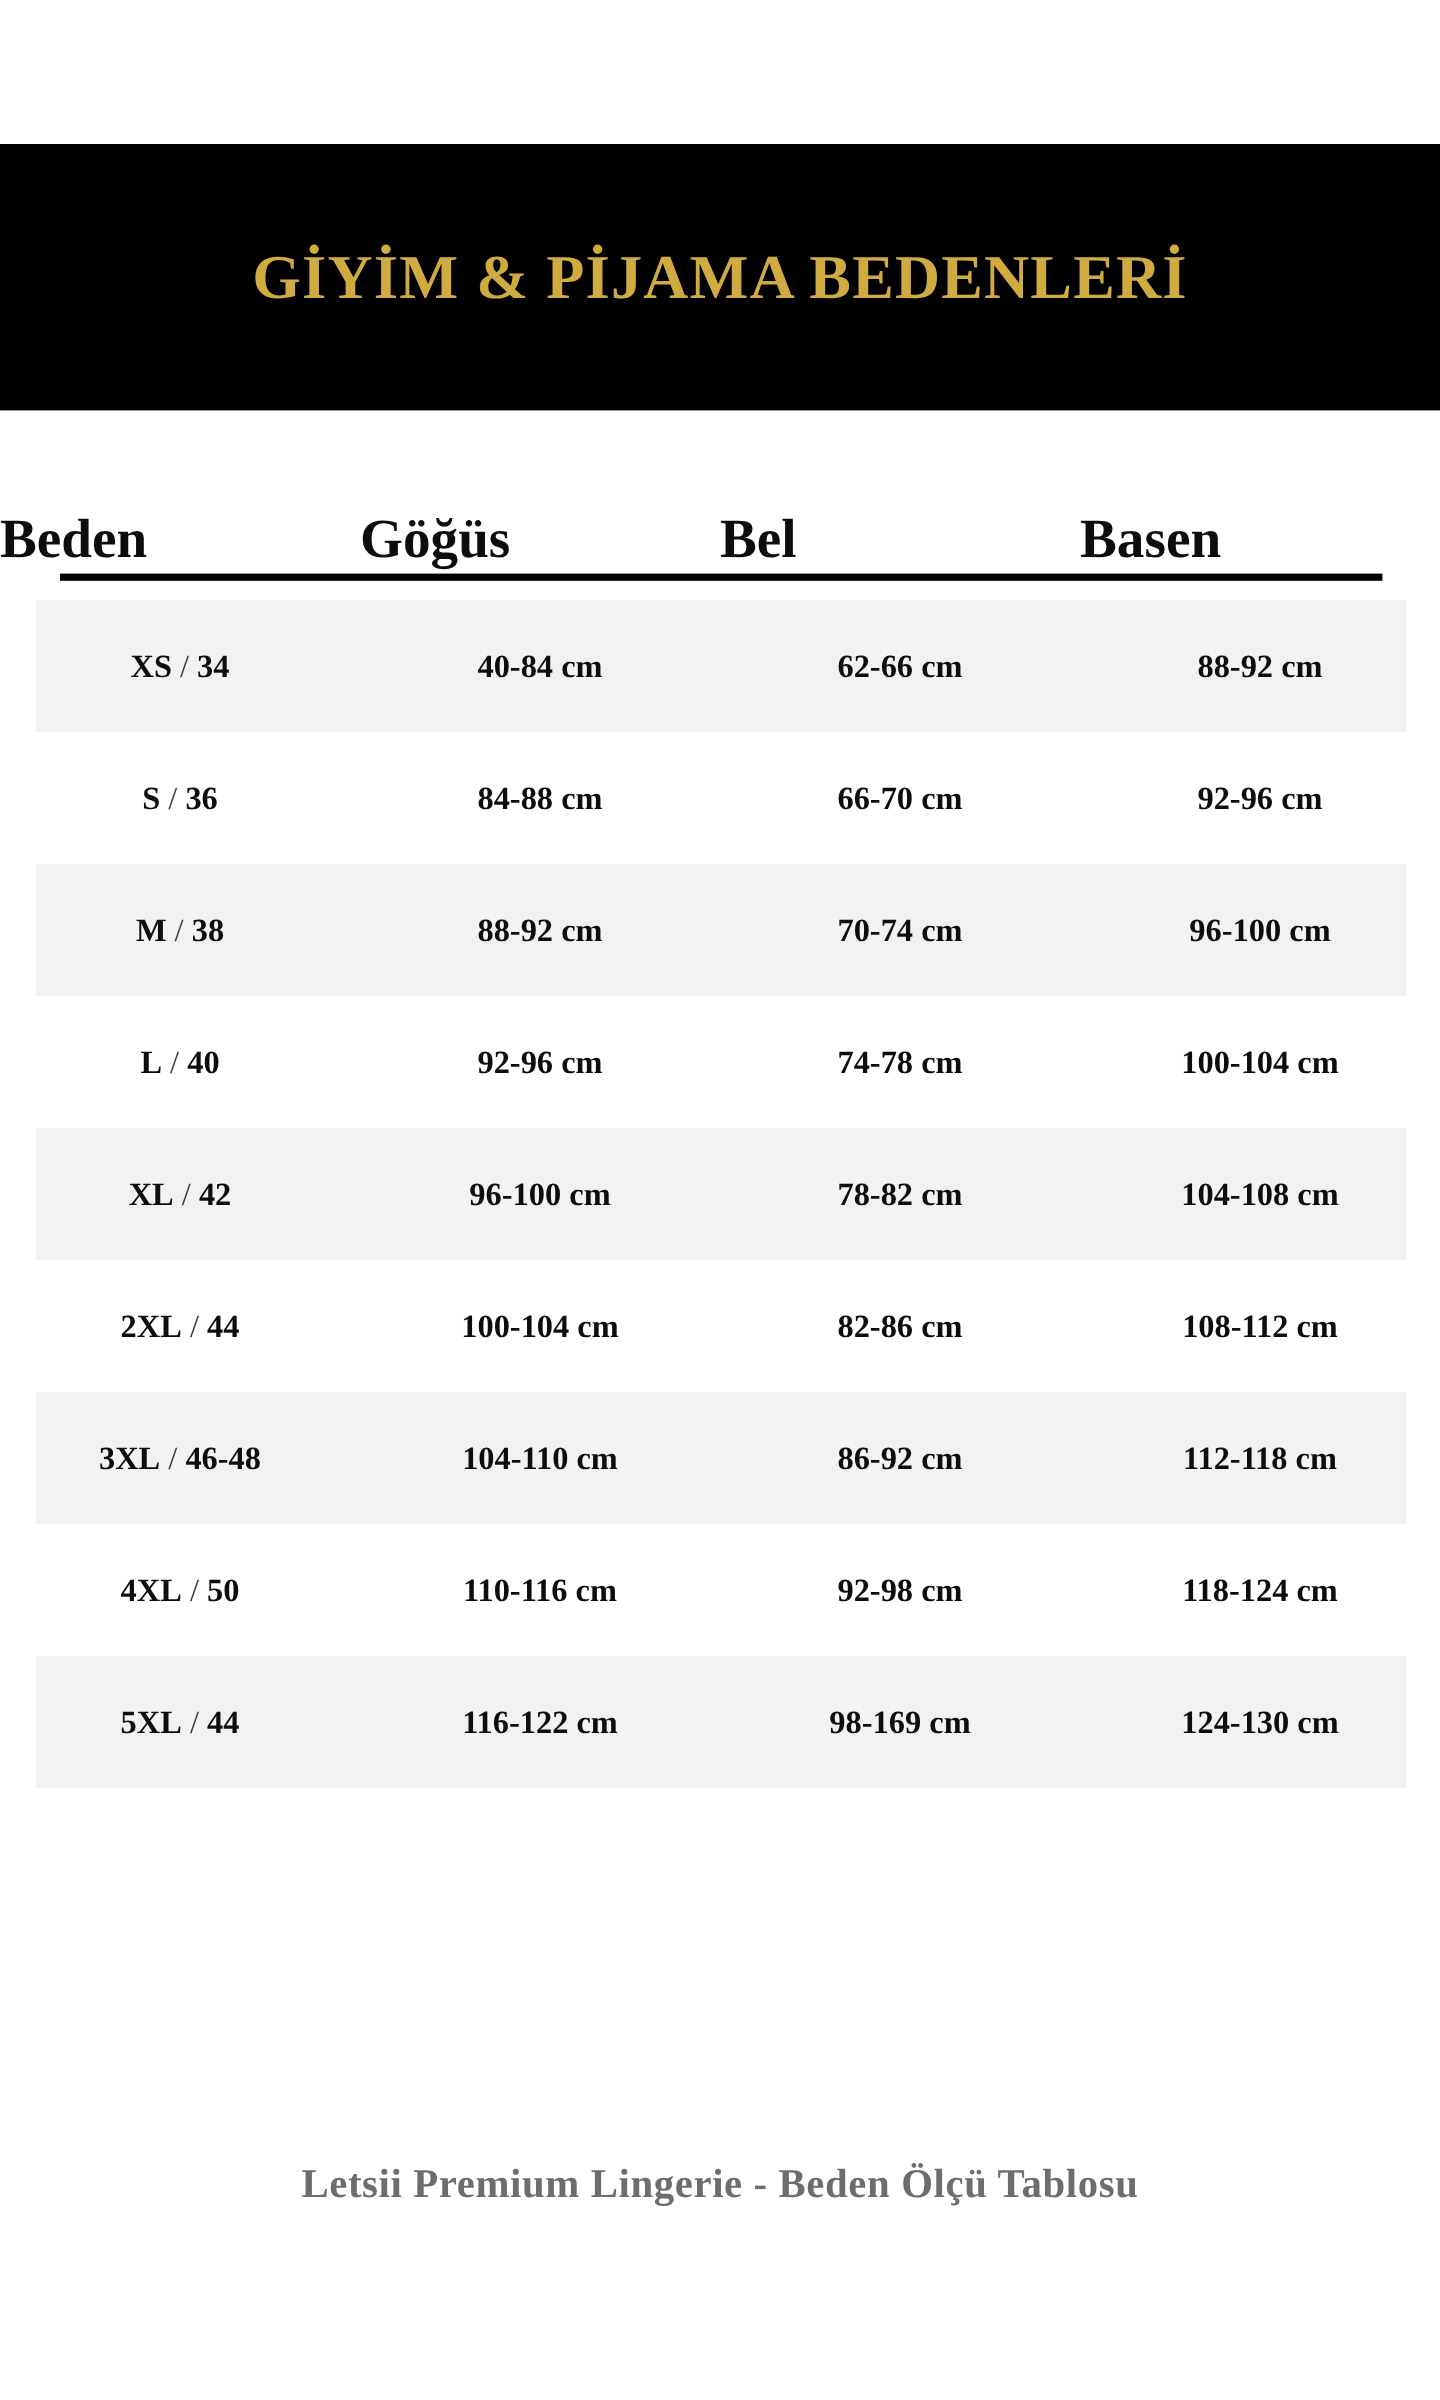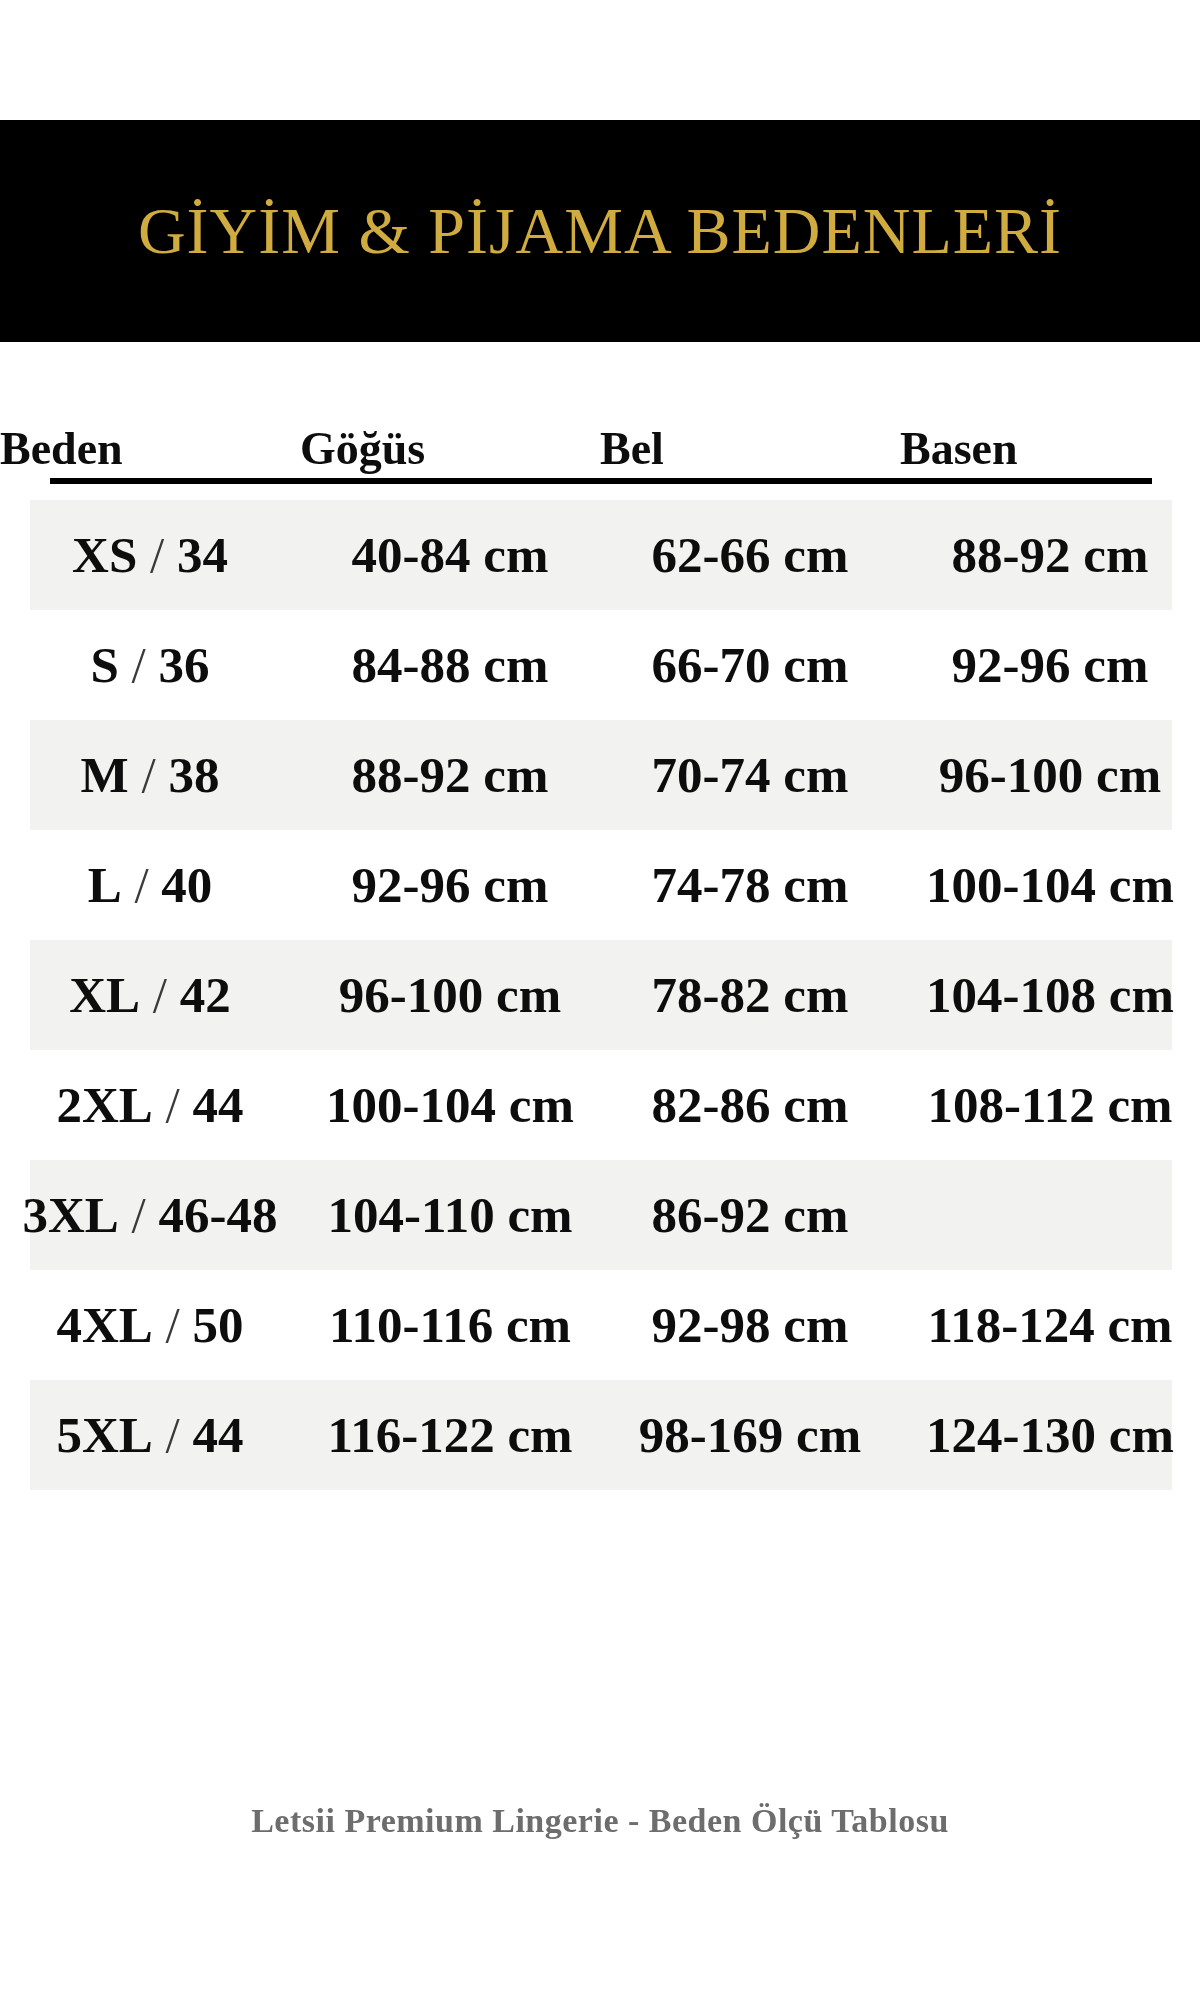--- a/index.html
+++ b/index.html
@@ -16,22 +16,22 @@
     top: 120px; left: 0;
     width: 1200px; height: 222px;
     background: var(--banner-bg, #000000);
     display: flex;
     align-items: center;
     justify-content: center;
   }
   .title {
     margin: 0;
     color: var(--title-gold, #d0ab40);
-    font-size: 66px;
-    font-weight: 400;
+    font-size: 52px;
+    font-weight: 700;
     letter-spacing: 1px;
     white-space: nowrap;
   }
   .thead {
     position: absolute;
     top: 413px; left: 0;
     width: 1200px; height: 70px;
     display: grid;
     grid-template-columns: repeat(4, 300px);
     align-items: center;
@@ -50,21 +50,21 @@
     top: 500px; left: 0;
     width: 1200px;
   }
   .trow {
     position: relative;
     width: 1200px; height: 110px;
     display: grid;
     grid-template-columns: repeat(4, 300px);
     align-items: center;
     text-align: center;
-    font-size: 51px;
+    font-size: 27px;
     font-weight: 700;
     color: var(--table-text, #0d0d0d);
   }
   .trow.striped::before {
     content: "";
     position: absolute;
     left: 30px; top: 0;
     width: 1142px; height: 110px;
     background: var(--row-stripe, #f2f2f0);
     z-index: 0;
@@ -133,20 +133,21 @@
         <div class="trow">
           <div class="cell"><span>2XL</span><span class="sep"> / </span><span>44</span></div>
           <div class="cell">100-104 cm</div>
           <div class="cell">82-86 cm</div>
           <div class="cell">108-112 cm</div>
         </div>
         <div class="trow striped">
           <div class="cell"><span>3XL</span><span class="sep"> / </span><span>46-48</span></div>
           <div class="cell">104-110 cm</div>
           <div class="cell">86-92 cm</div>
+          <div class="cell">112-118 cm</div>
         </div>
         <div class="trow">
           <div class="cell"><span>4XL</span><span class="sep"> / </span><span>50</span></div>
           <div class="cell">110-116 cm</div>
           <div class="cell">92-98 cm</div>
           <div class="cell">118-124 cm</div>
         </div>
         <div class="trow striped">
           <div class="cell"><span>5XL</span><span class="sep"> / </span><span>44</span></div>
           <div class="cell">116-122 cm</div>

